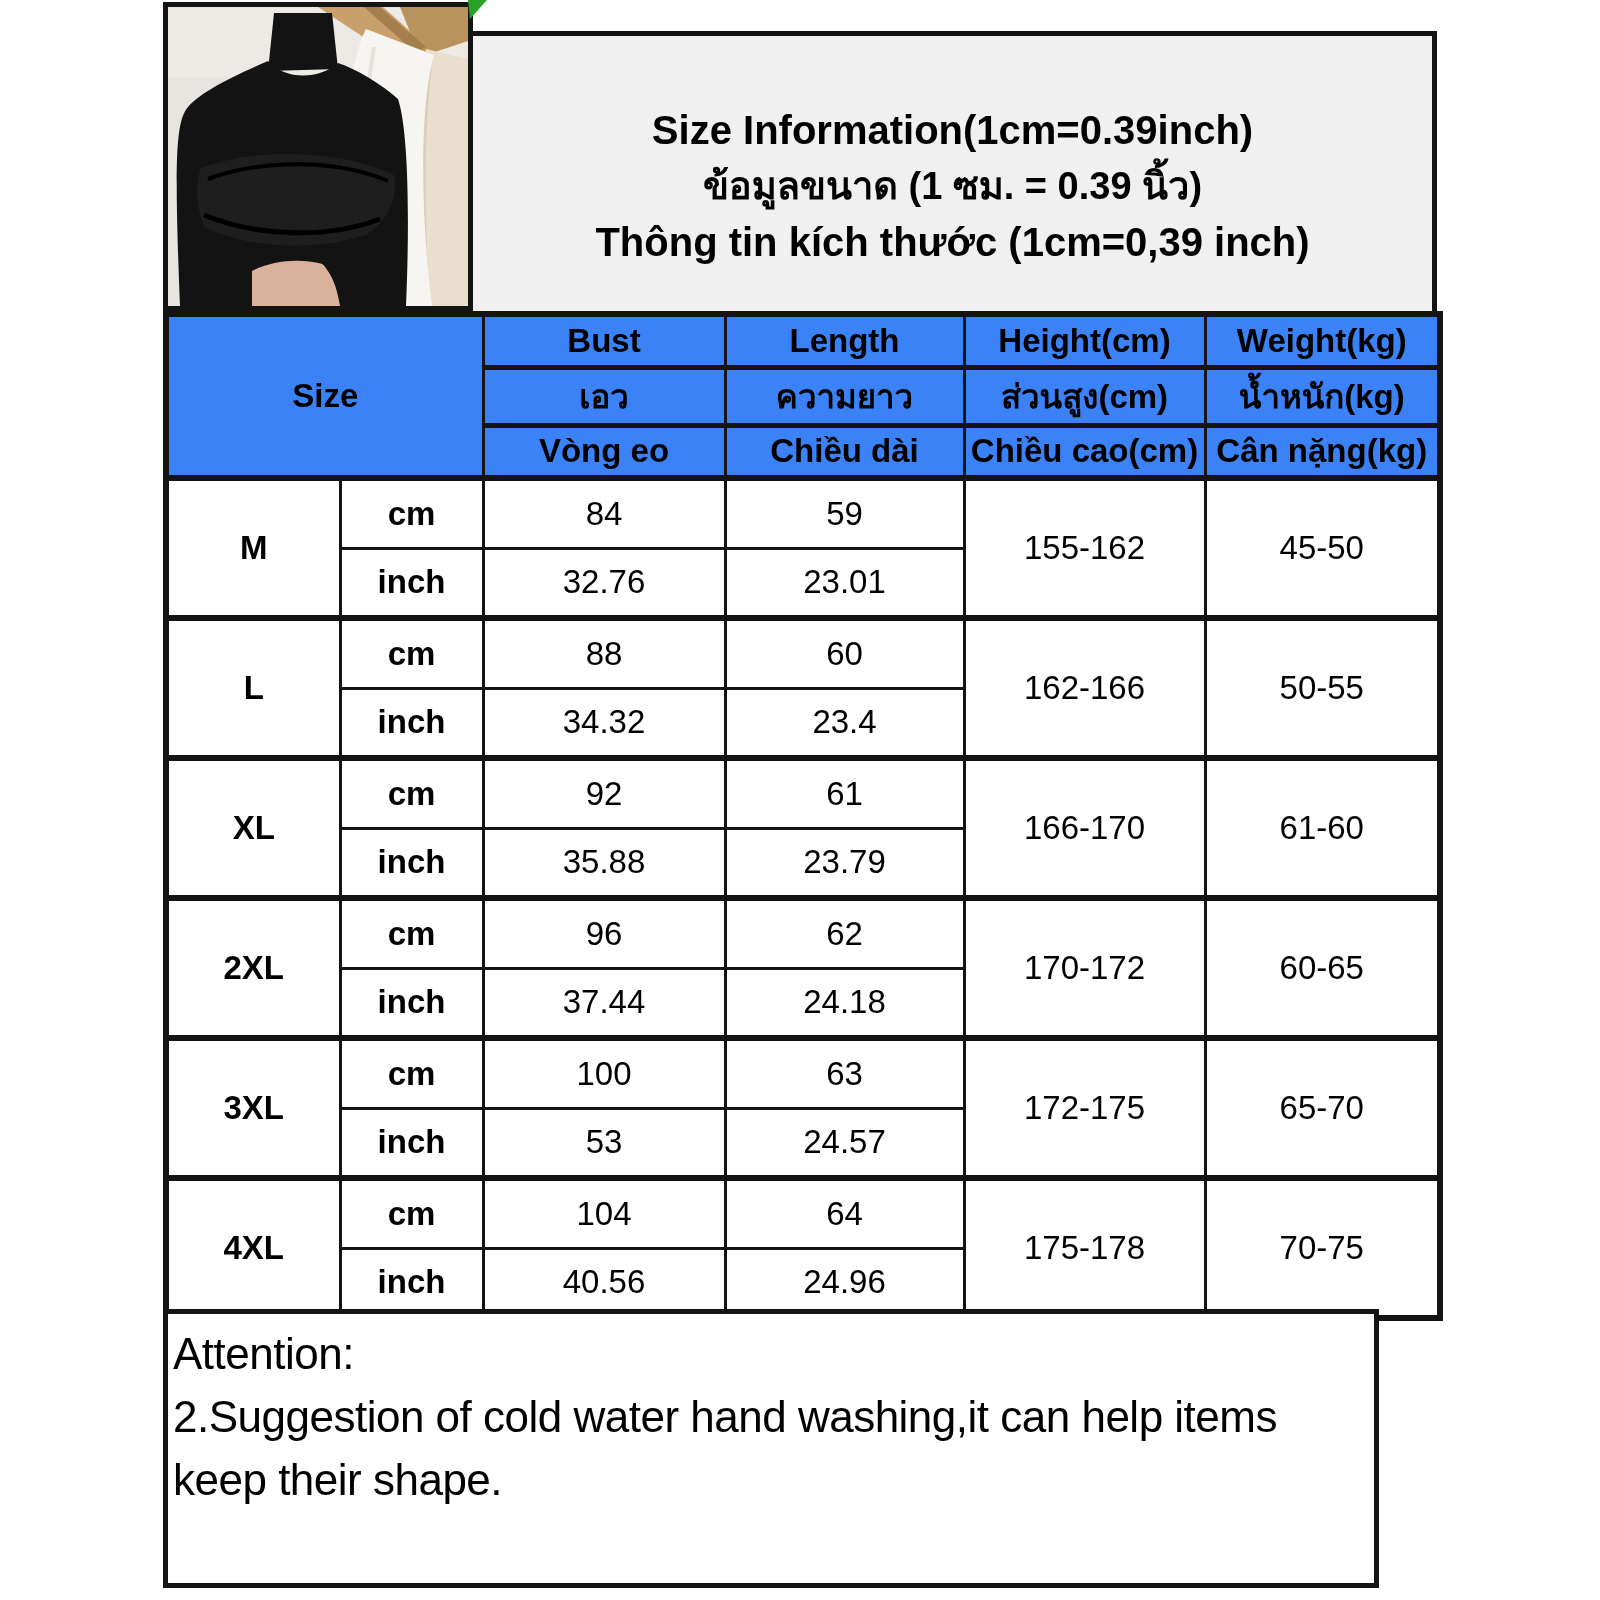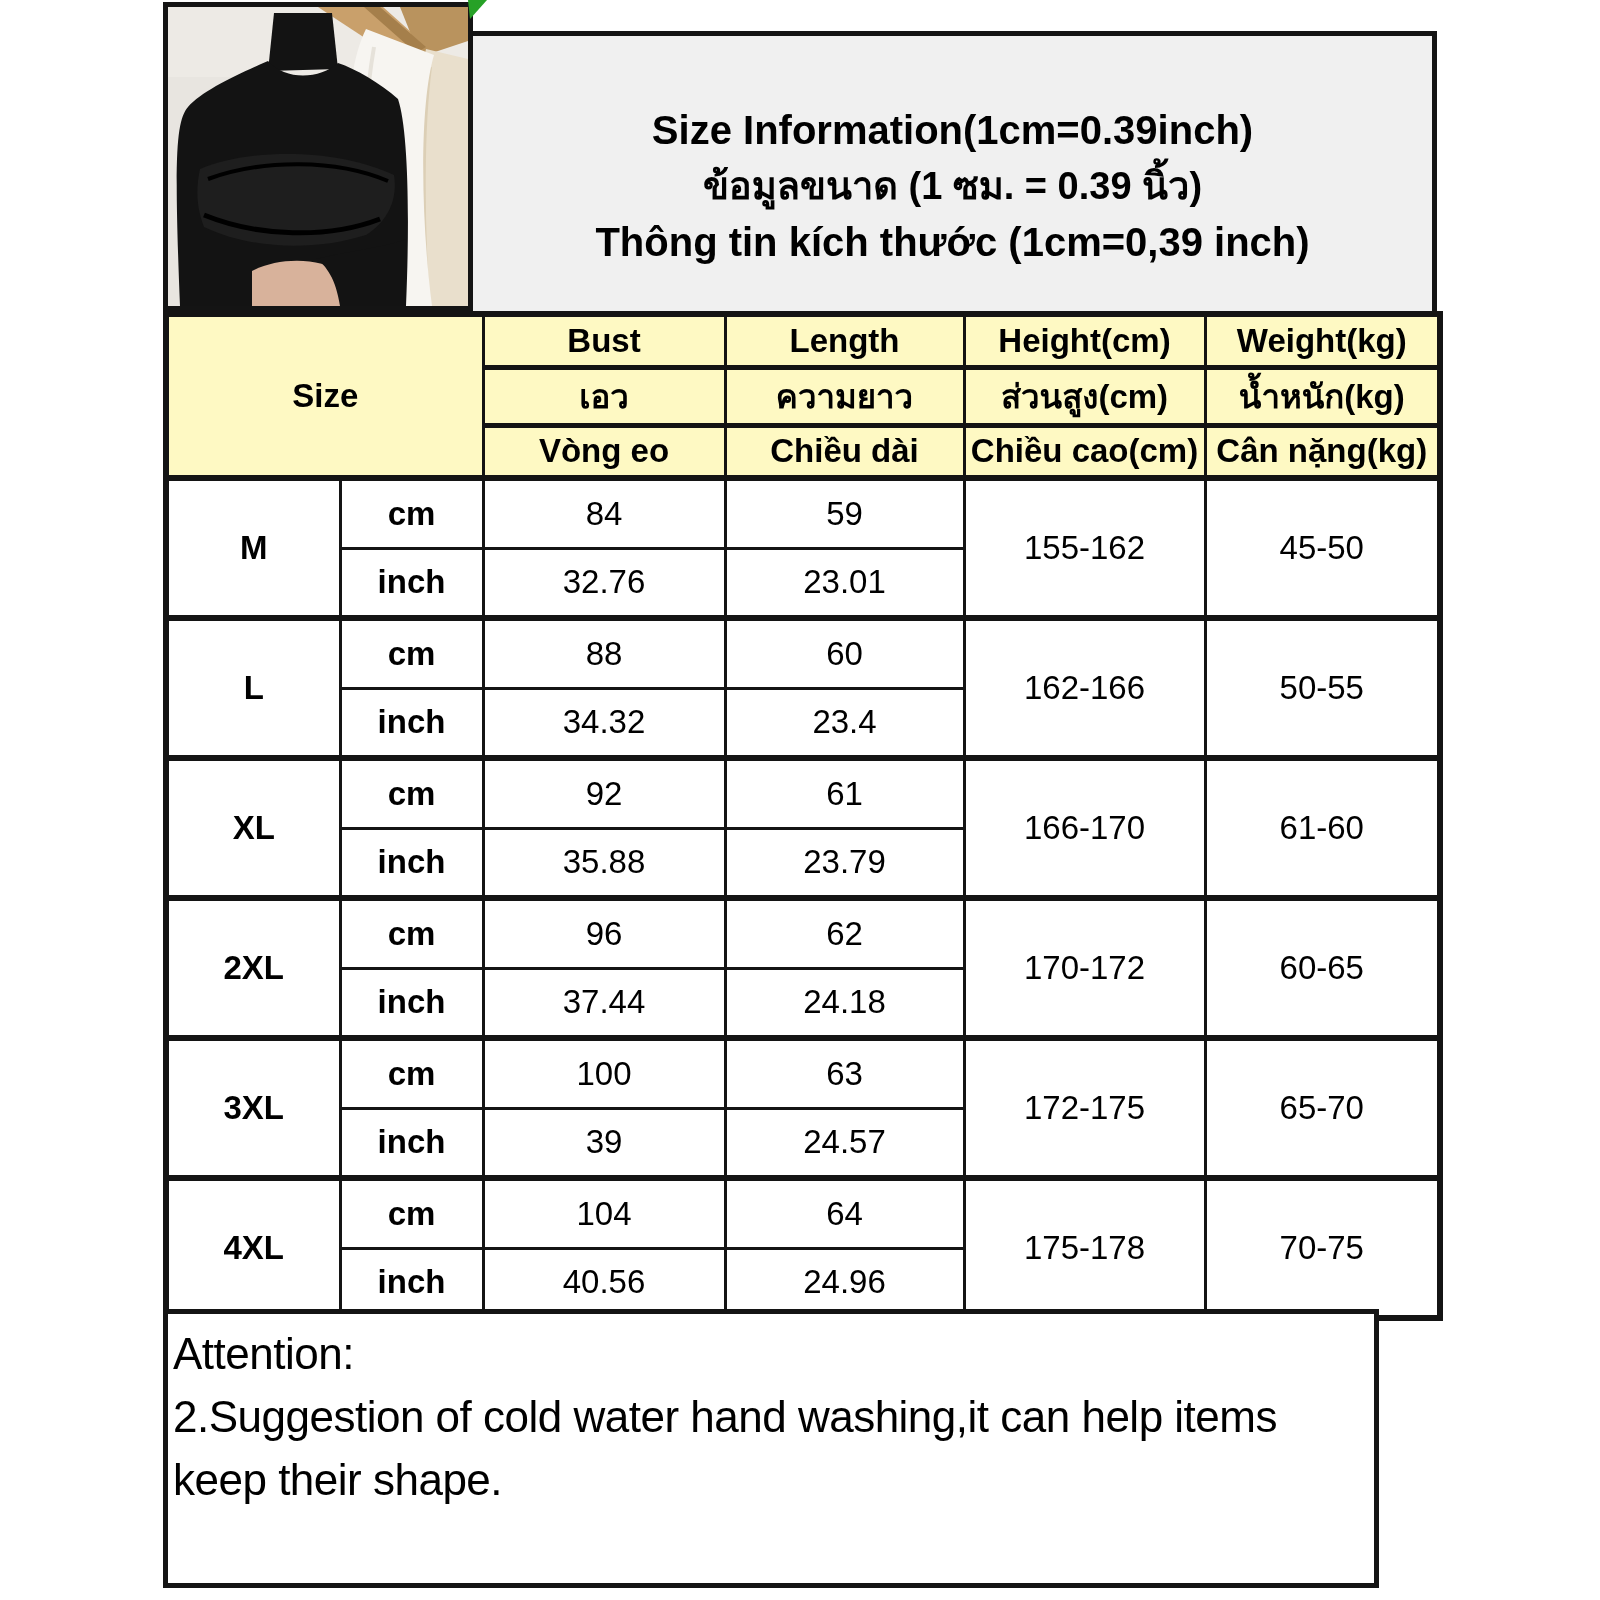--- a/index.html
+++ b/index.html
@@ -33,21 +33,21 @@
   table.size-table {
     position:absolute; left:163px; top:311px; width:1274px; height:999px;
     border-collapse:collapse; table-layout:fixed;
     border:6px solid #141414;
   }
   table.size-table td {
     border:3px solid #141414; text-align:center; vertical-align:middle;
     font-size:33px; background:#fff; overflow:hidden;
   }
   tr.hdr { height:53px; }
-  tr.hdr td { background:#fef9c3; font-weight:bold; border-top-width:5px; border-bottom-width:5px; }
+  tr.hdr td { background:#3b82f6; font-weight:bold; border-top-width:5px; border-bottom-width:5px; }
   td.size-cell { background:#d8d8d8; font-weight:bold; font-size:58px; }
   tr.row-cm, tr.row-inch { height:70px; }
   tr.group-top td { border-top:6px solid #141414; }
   td.size-label { background:#d8d8d8; font-weight:bold; font-size:36px; }
   td.unit { font-weight:bold; }
   td.shade { background:#efefef;margin-left:8px; }
   td.span2 { background:#efefef; }
 
   
   .attention {
@@ -189,21 +189,21 @@
     <tr class="row-cm group-top">
       <td class="size-label" rowspan="2">3XL</td>
       <td class="unit shade">cm</td>
       <td class="shade">100</td>
       <td class="shade">63</td>
       <td class="span2" rowspan="2">172-175</td>
       <td class="span2" rowspan="2">65-70</td>
     </tr>
     <tr class="row-inch">
       <td class="unit">inch</td>
-      <td>39</td>
+      <td>53</td>
       <td>24.57</td>
     </tr>
 
     <tr class="row-cm group-top">
       <td class="size-label" rowspan="2">4XL</td>
       <td class="unit shade">cm</td>
       <td class="shade">104</td>
       <td class="shade">64</td>
       <td class="span2" rowspan="2">175-178</td>
       <td class="span2" rowspan="2">70-75</td>

